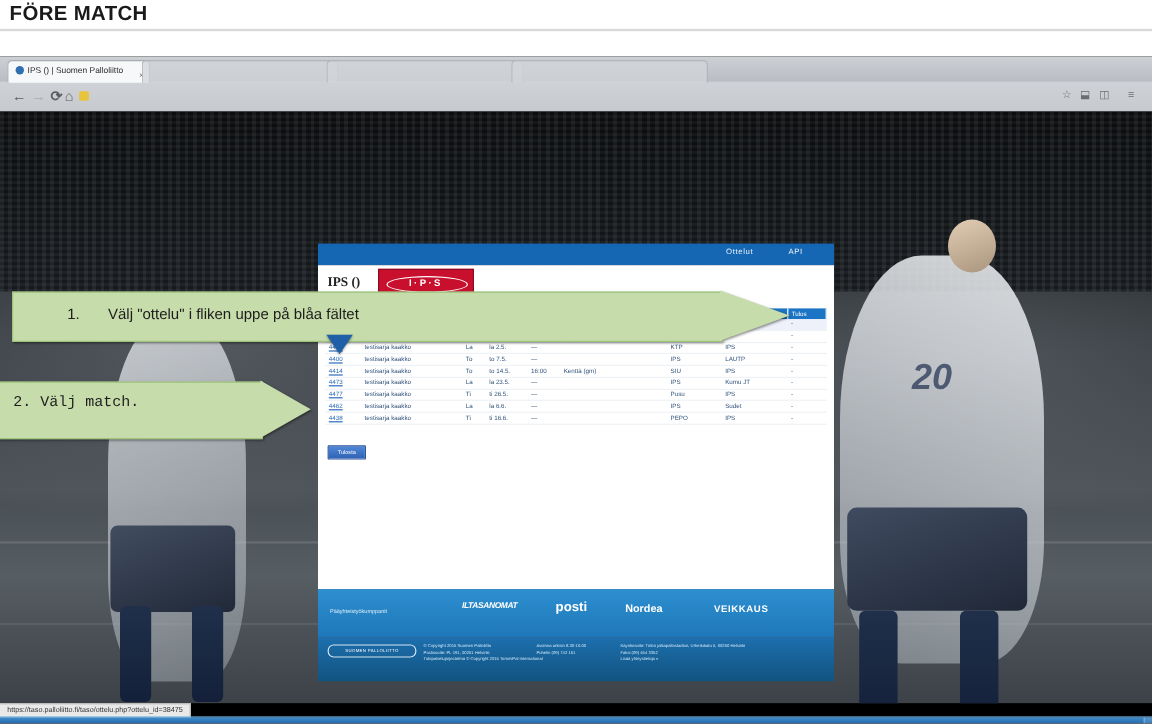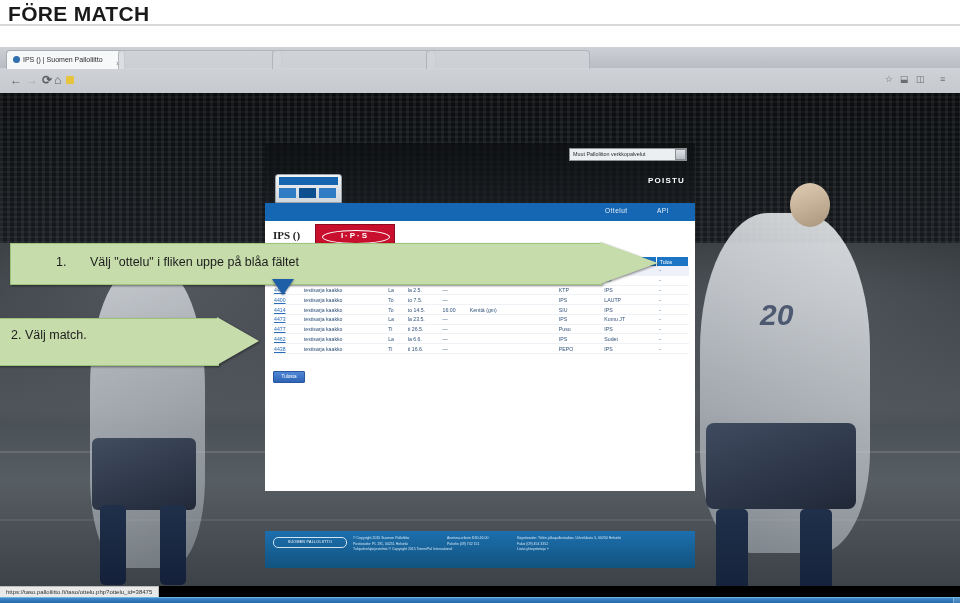--- a/index.html
+++ b/index.html
@@ -6,21 +6,21 @@
   body{
     width:960px;height:603px;overflow:hidden;
     background:#ffffff;
     font-family:"Liberation Sans",sans-serif;
   }
   .slide{position:relative;width:960px;height:603px;}
 
   
   .slide-title{
     position:absolute;left:8px;top:2px;
-    font-size:21px;font-weight:bold;color:#1a1a1a;
+    font-size:17px;font-weight:bold;color:#1a1a1a;
     letter-spacing:.3px;
   }
   .title-rule{
     position:absolute;left:0;top:24px;width:960px;height:2px;
     background:#d9d9d9;
   }
 
   
   .shot{
     position:absolute;left:0;top:47px;width:960px;height:556px;
@@ -157,21 +157,21 @@
   .c1-body{width:590px;height:40px;}
   .c1-arrow{left:590px;top:-1px;border-top:21px solid transparent;
             border-bottom:21px solid transparent;border-left:58px solid #c6dcab;}
   .c1-text{left:80px;top:12px;}
   .c1-num{left:46px;top:12px;}
 
   .callout2{left:-3px;top:225px;width:262px;height:48px;}
   .c2-body{width:220px;height:46px;}
   .c2-arrow{left:220px;top:-1px;border-top:24px solid transparent;
             border-bottom:24px solid transparent;border-left:42px solid #c6dcab;}
-  .c2-text{left:14px;top:10px;}
+  .c2-text{left:14px;top:10px;font-family:Liberation Mono, monospace;}
 
   
   .down-arrow{position:absolute;left:272px;top:186px;width:0;height:0;
               border-left:11px solid transparent;border-right:11px solid transparent;
               border-top:16px solid #1f5fa8;filter:drop-shadow(0 1px 1px rgba(0,0,0,.4));}
 
   
   .statusurl{position:absolute;left:0;top:539px;height:11px;padding:0 6px;
              background:#e9e9e9;border:1px solid #bcbcbc;border-left:none;border-bottom:none;
              font-size:6px;color:#333;line-height:11px;white-space:nowrap;}
@@ -230,31 +230,20 @@
 
       <div class="player p-right"></div>
       <div class="p-right-head"></div>
       <div class="p-right-short"></div>
       <div class="p-left-sock" style="left:716px;top:416px;width:32px;height:92px;"></div>
       <div class="p-left-sock" style="left:800px;top:416px;width:32px;height:92px;"></div>
       <div class="num" style="left:760px;top:205px;font-size:30px;font-style:italic;">20</div>
 
       <div class="app">
 
-        <div class="app-hero">
-          <div class="sel-box">Muut Palloliiton verkkopalvelut</div>
-          <div class="sel-arrow"></div>
-          <div class="poistu">POISTU</div>
-          <div class="badge-logo">
-            <i></i>
-              <u></u>
-              <s></s>
-              <b></b>
-          </div>
-        </div>
 
         <div class="navbar">
           <div class="nt" style="left:340px;">Ottelut</div>
           <div class="nt" style="left:392px;">API</div>
         </div>
 
         <div class="app-body">
           <div class="app-title">IPS ()</div>
 
           <div class="ips-logo">
@@ -376,20 +365,27 @@
                 <td>PEPO</td>
                 <td>IPS</td>
                 <td>-</td>
               </tr>
             </tbody>
           </table>
 
           <div class="btn-print">Tulosta</div>
         </div>
 
+        <div class="sponsors">
+          <div class="sp-label">Pääyhteistyökumppanit</div>
+          <div class="sp" style="left:120px;font-size:7px;font-style:italic;letter-spacing:-.3px;">ILTASANOMAT</div>
+          <div class="sp" style="left:198px;font-size:11px;top:9px;">posti</div>
+          <div class="sp" style="left:256px;font-size:9px;top:11px;">Nordea</div>
+          <div class="sp" style="left:330px;font-size:8px;top:12px;letter-spacing:.5px;">VEIKKAUS</div>
+        </div>
 
         <div class="footer">
           <div class="f-logo">SUOMEN PALLOLIITTO</div>
           <div class="f-col" style="left:88px;width:120px;white-space:pre-line;">© Copyright 2015 Suomen Palloliitto
 Postiosoite: PL 191, 00251 Helsinki
 Tukipalvelujärjestelmä © Copyright 2015 TommiPal International</div>
           <div class="f-col" style="left:182px;width:90px;white-space:pre-line;">Avoinna arkisin 8.30-16.00
 Puhelin (09) 742 151</div>
           <div class="f-col" style="left:252px;width:175px;white-space:pre-line;">Käyntiosoite: Tölön jalkapallostadion, Urheilukatu 5, 00250 Helsinki
 Faksi (09) 454 3352

